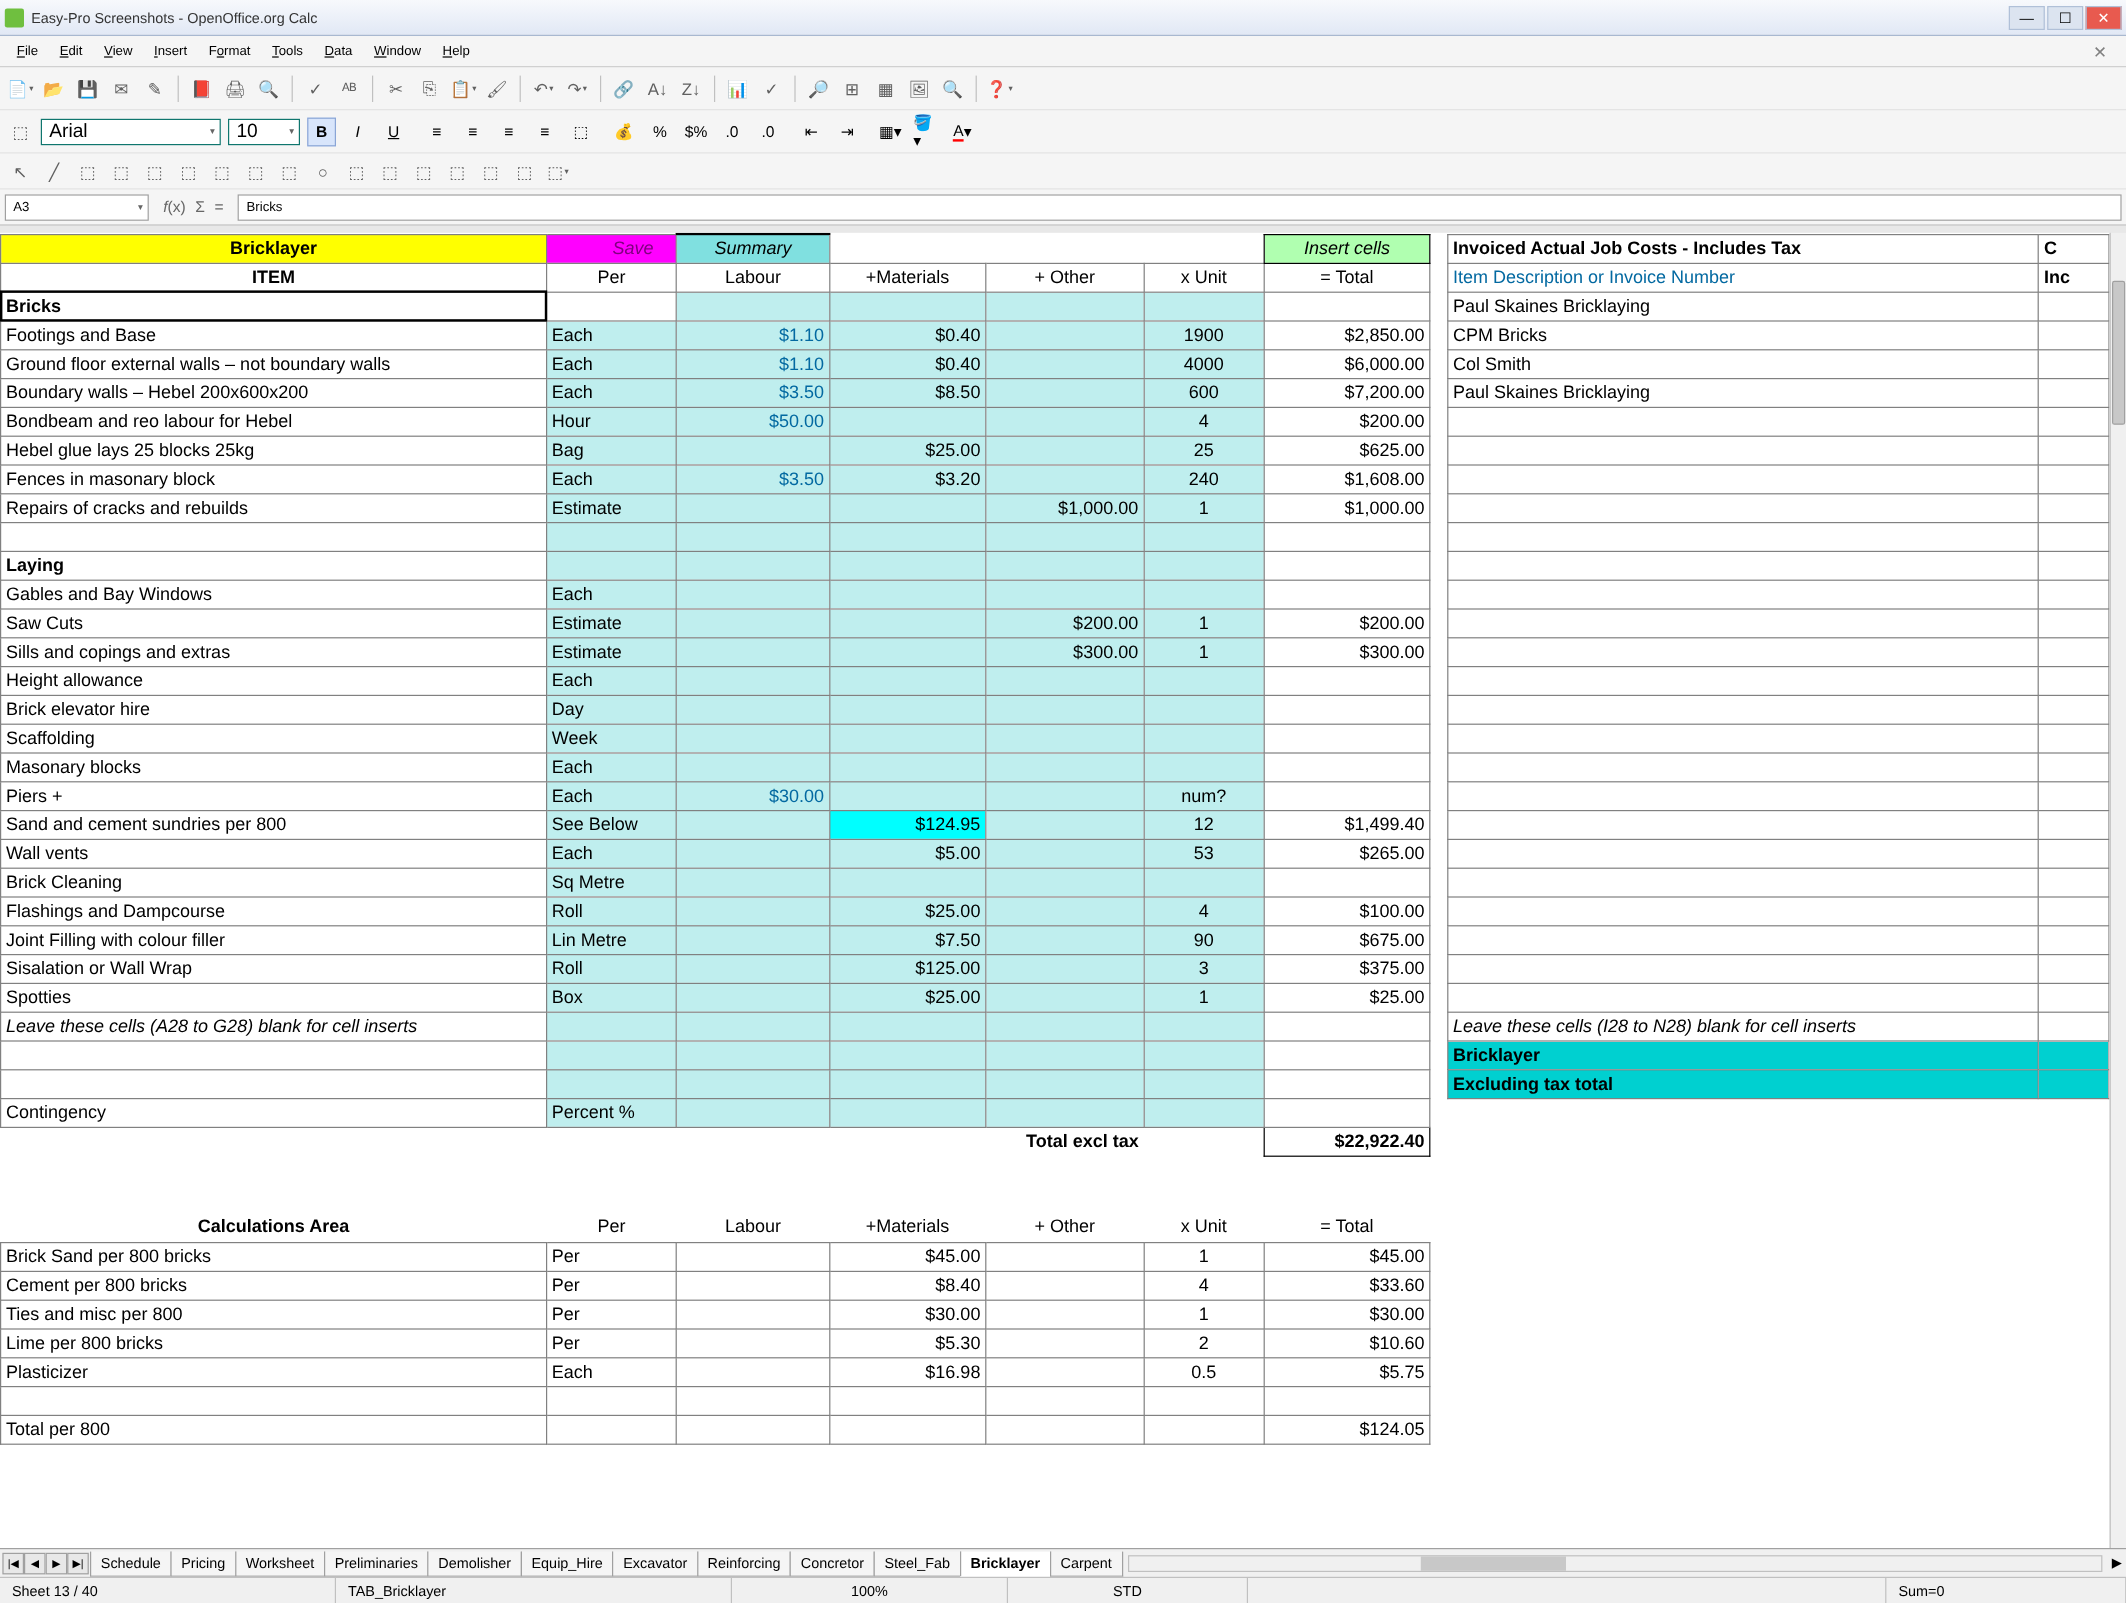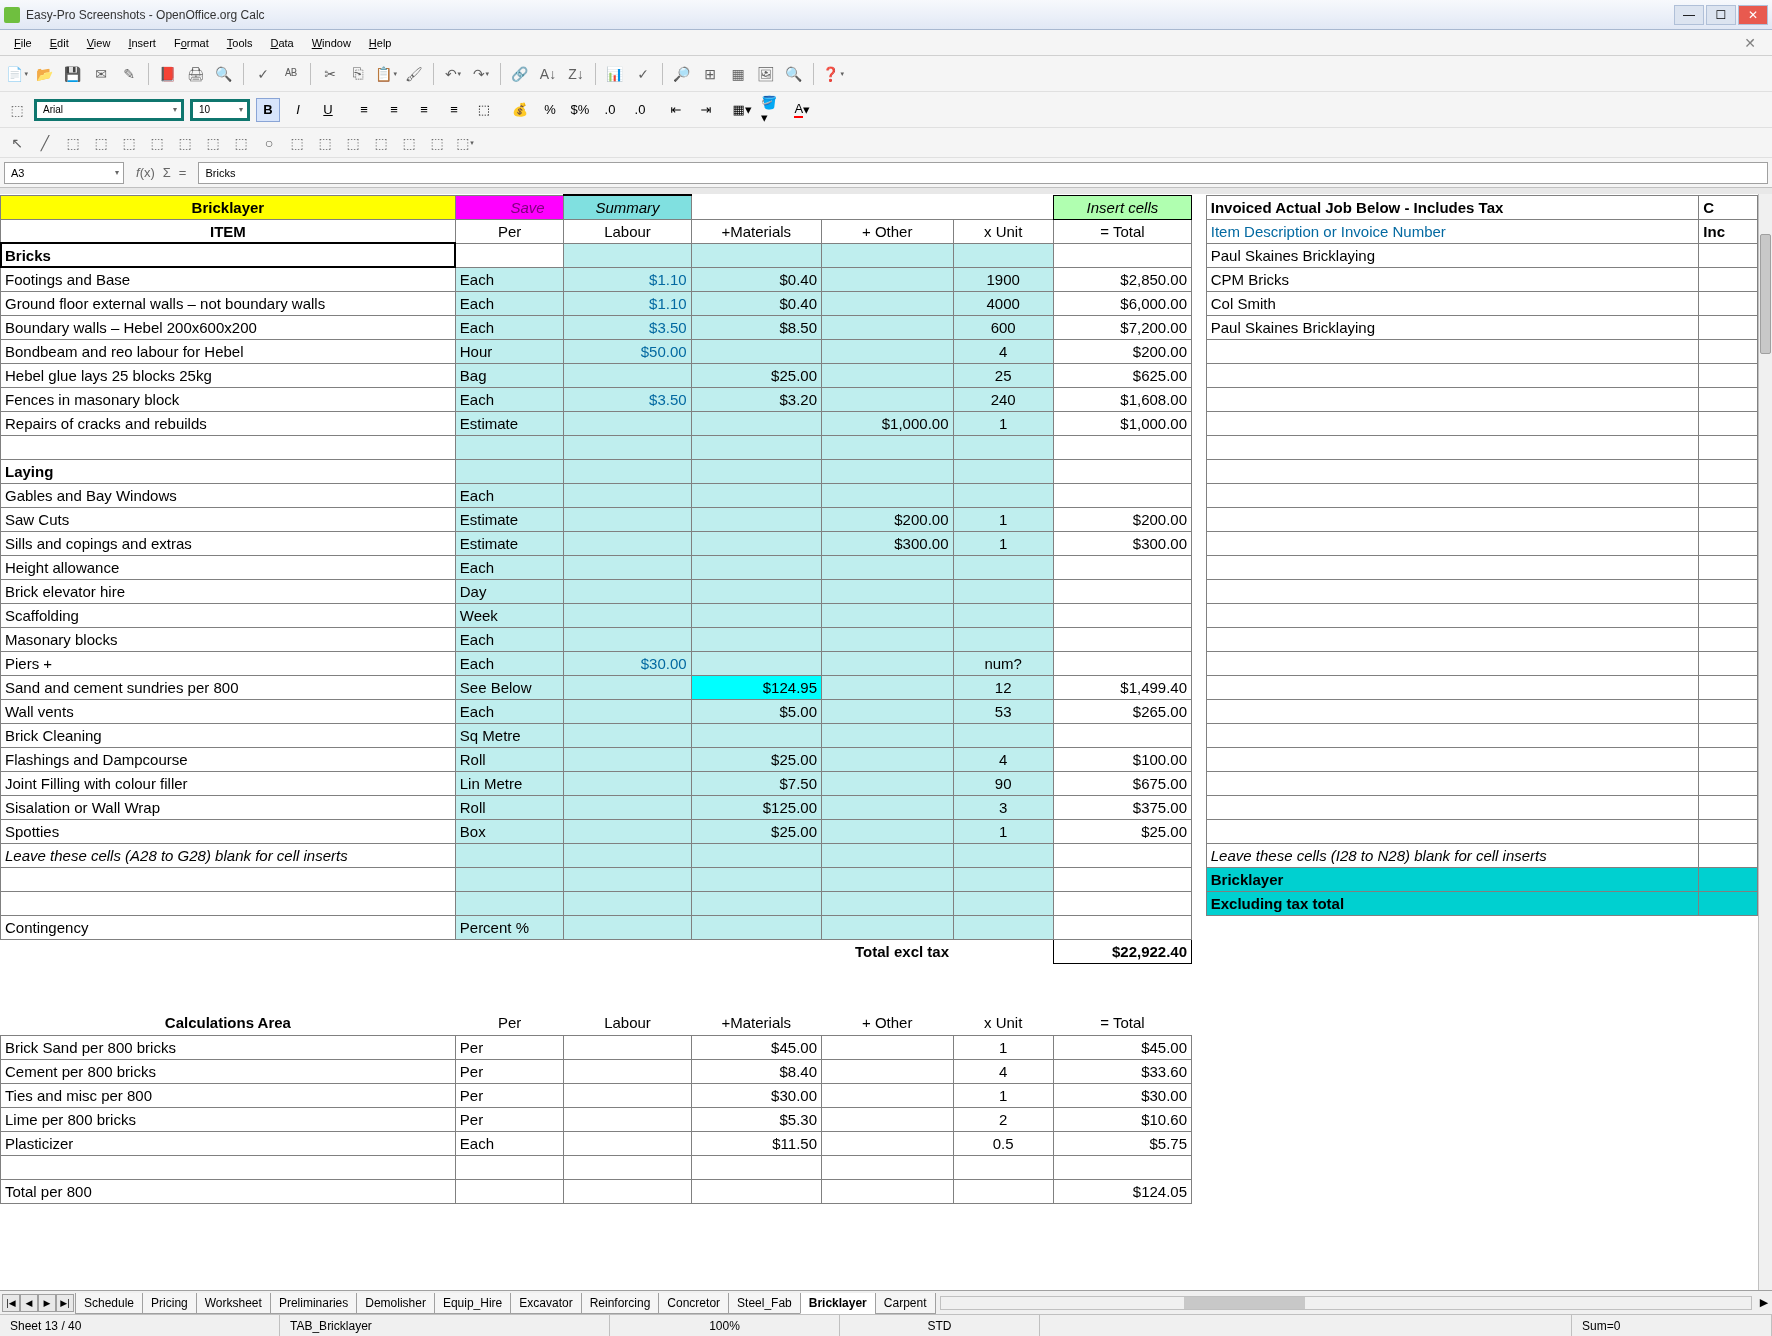--- a/index.html
+++ b/index.html
@@ -18,21 +18,21 @@
 .menubar span { padding:3px 8px; cursor:default; }
 .menubar span u { text-decoration:underline; }
 .menubar .closeX { position:absolute; right:8px; font-size:14px; color:#808080; }
 
 
 .toolbar { height:36px; background:#f5f5f5; border-bottom:1px solid #e0e0e0; display:flex; align-items:center; padding:0 6px; gap:6px; }
 .toolbar .sep { width:1px; height:22px; background:#c0c0c0; margin:0 2px; }
 .tbtn { width:22px; height:22px; display:flex; align-items:center; justify-content:center; font-size:14px; color:#606060; cursor:default; }
 .tbtn.drop::after { content:"▾"; font-size:7px; margin-left:1px; }
 .fontbar { height:36px; background:#f5f5f5; border-bottom:1px solid #e0e0e0; display:flex; align-items:center; padding:0 6px; gap:6px; }
-.combo { height:22px; background:#fff; border:3px solid #0f766e; display:flex; align-items:center; padding:0 6px; font-size:10px; position:relative; }
+.combo { height:22px; background:#fff; border:1px solid #0f766e; display:flex; align-items:center; padding:0 6px; font-size:16px; position:relative; }
 .combo.font { width:150px; }
 .combo.size { width:60px; }
 .combo::after { content:"▾"; font-size:8px; color:#666; position:absolute; right:4px; }
 .fbtn { width:24px; height:24px; display:flex; align-items:center; justify-content:center; font-size:13px; border:1px solid transparent; }
 .fbtn.active { border:1px solid #8aa5d6; background:#d8e5fb; }
 
 
 .formulabar { height:30px; background:#f5f5f5; border-bottom:1px solid #c0c0c0; display:flex; align-items:center; padding:0 4px; gap:4px; }
 .cellref { width:120px; height:22px; background:#fff; border:1px solid #a0a0a0; padding:0 6px; display:flex; align-items:center; position:relative; }
 .cellref::after { content:"▾"; font-size:8px; color:#666; position:absolute; right:4px; }
@@ -236,21 +236,21 @@
 <tbody>
         <tr>
   <td class="yellow">Bricklayer</td>
   <td class="magenta">Save</td>
   <td class="cyanhdr thickt">Summary</td>
   <td class="noborder"></td>
           <td class="noborder"></td>
           <td class="noborder"></td>
   <td class="greenhdr">Insert cells</td>
   <td class="noborder"></td>
-  <td class="bold">Invoiced Actual Job Below - Includes Tax</td>
+  <td class="bold">Invoiced Actual Job Costs - Includes Tax</td>
   <td class="bold">C</td>
 </tr>
 <tr>
   <td class="bold ctr">ITEM</td>
   <td class="ctr">Per</td>
   <td class="ctr">Labour</td>
   <td class="ctr">+Materials</td>
   <td class="ctr">+ Other</td>
   <td class="ctr">x Unit</td>
   <td class="ctr">= Total</td>
@@ -699,21 +699,21 @@
           <td class="ctr">2</td>
           <td class="num">$10.60</td>
           <td class="noborder"></td>
           <td class="noborder"></td>
           <td class="noborder"></td>
         </tr>
 <tr>
           <td>Plasticizer</td>
           <td>Each</td>
           <td></td>
-          <td class="num">$11.50</td>
+          <td class="num">$16.98</td>
           <td></td>
           <td class="ctr">0.5</td>
           <td class="num">$5.75</td>
           <td class="noborder"></td>
           <td class="noborder"></td>
           <td class="noborder"></td>
         </tr>
 <tr>
           <td></td>
           <td></td>

